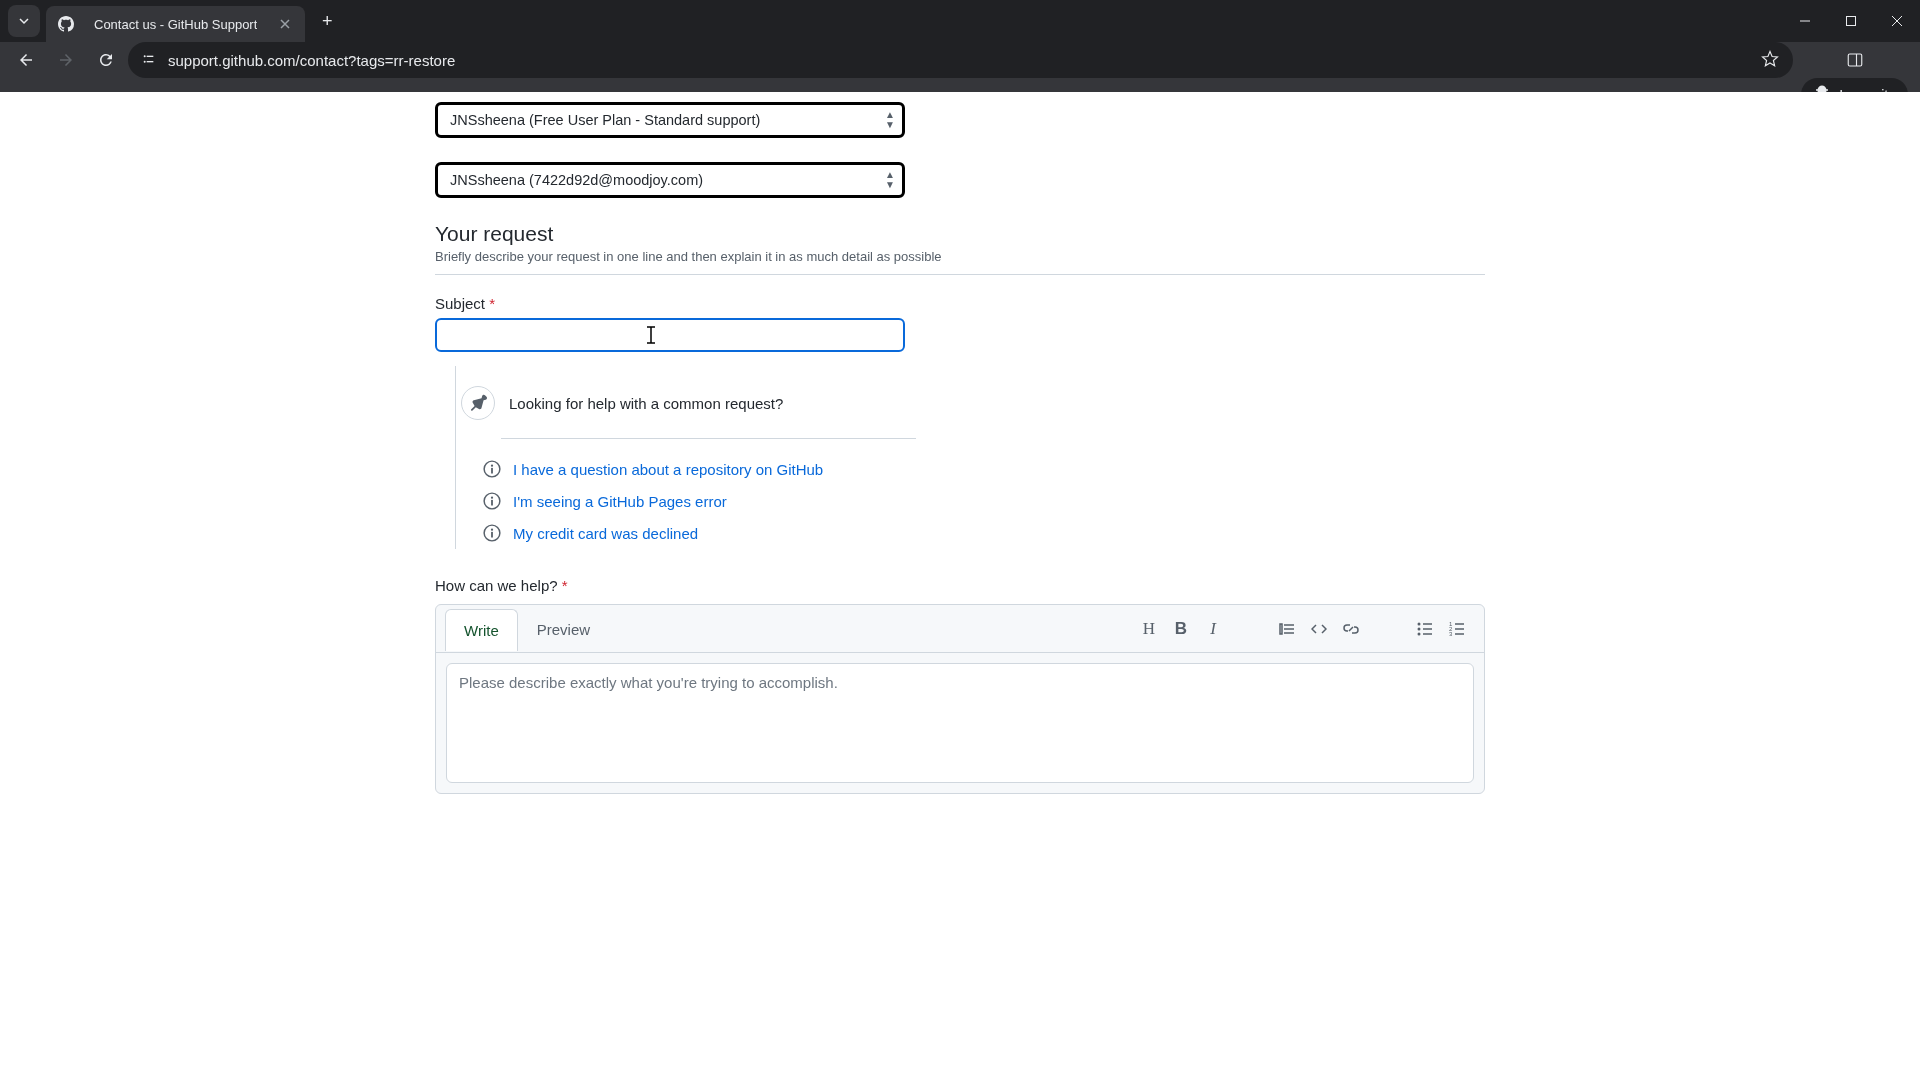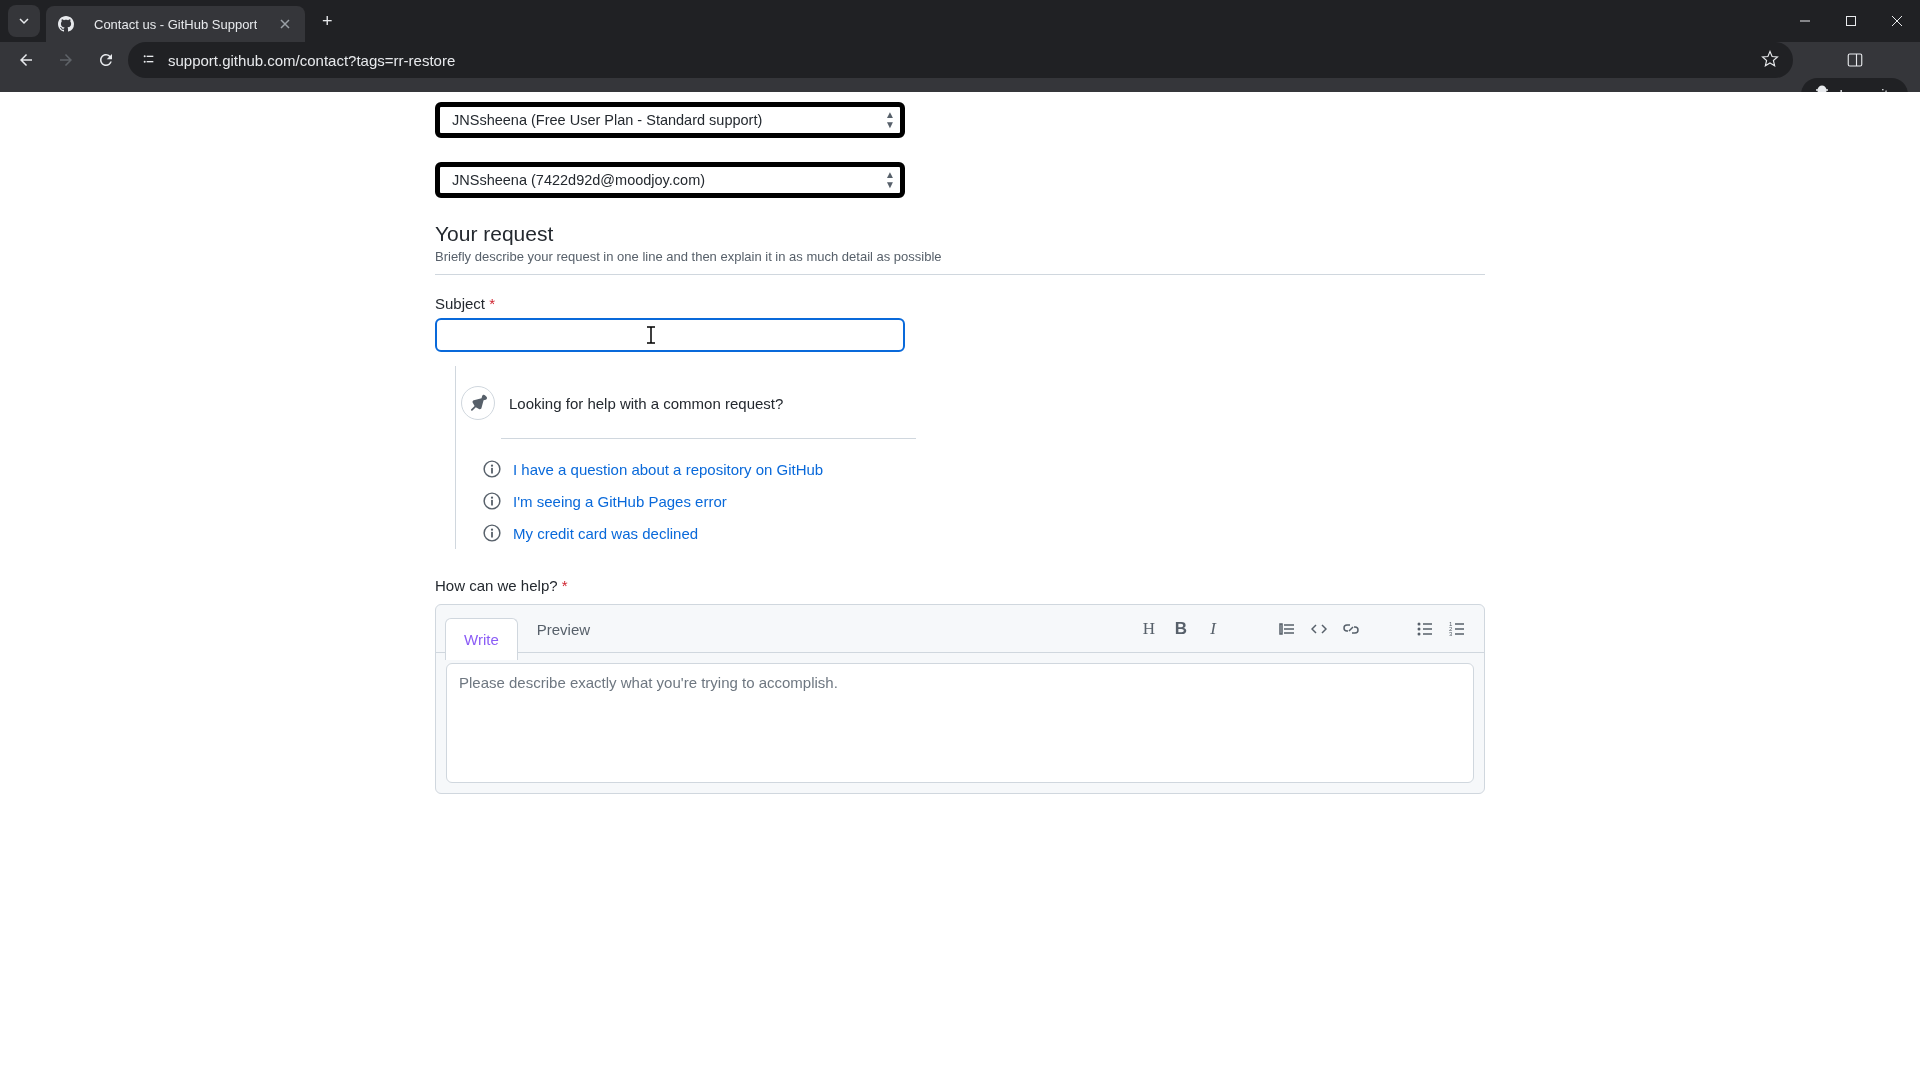--- a/index.html
+++ b/index.html
@@ -28,21 +28,21 @@
   
   
   .page { background: #fff; height: calc(100vh - 92px); overflow-y: scroll; position: relative; }
   .content { max-width: 1050px; margin: 0 auto; padding: 10px 0 40px 0; }
   
   .form-field { margin-bottom: 24px; }
   .label { font-size: 15px; color: #24292f; margin-bottom: 6px; display: block; }
   .required { color: #cf222e; }
   
   .select-wrap { position: relative; width: 470px; }
-  .select-box { width: 100%; height: 36px; border: 5px solid #000000; border-radius: 6px; padding: 0 30px 0 12px; font-size: 14.5px; color: #24292f; background: #fff; display: flex; align-items: center; }
+  .select-box { width: 100%; height: 36px; border: 3px solid #000000; border-radius: 6px; padding: 0 30px 0 12px; font-size: 14.5px; color: #24292f; background: #fff; display: flex; align-items: center; }
   .select-caret { position: absolute; right: 10px; top: 50%; transform: translateY(-50%); color: #57606a; font-size: 10px; line-height: 1; }
   
   .section-head { font-size: 21px; color: #24292f; font-weight: 400; margin-top: 24px; }
   .section-sub { font-size: 13px; color: #57606a; margin-top: 3px; padding-bottom: 10px; border-bottom: 1px solid #d0d7de; margin-bottom: 20px; }
   
   .text-input { width: 470px; height: 34px; border: 2px solid #0969da; border-radius: 6px; padding: 0 10px; font-size: 15px; outline: none; }
   
   .suggestions { position: relative; margin-top: 18px; padding-left: 20px; }
   .suggestions::before { content: ""; position: absolute; left: 20px; top: -10px; bottom: 0; width: 1px; background: #d0d7de; }
   .suggest-head { display: flex; align-items: center; gap: 14px; padding: 10px 3px; position: relative; }
@@ -52,21 +52,21 @@
   .suggest-item { display: flex; align-items: center; gap: 12px; padding: 7px 0 7px 28px; }
   .info-circ { width: 18px; height: 18px; flex-shrink: 0; }
   .suggest-link { color: #0969da; font-size: 15px; text-decoration: none; }
   
   .help-label { margin-top: 28px; margin-bottom: 10px; }
   
   .editor { border: 1px solid #d0d7de; border-radius: 6px; background: #f6f8fa; }
   .editor-toolbar { display: flex; align-items: center; border-bottom: 1px solid #d0d7de; height: 48px; padding: 0 10px; }
   .editor-tabs { display: flex; gap: 0; margin-left: -1px; }
   .editor-tab { padding: 12px 18px; font-size: 15px; color: #57606a; border: 1px solid transparent; border-bottom: none; cursor: pointer; }
-  .editor-tab.active { background: #fff; border-color: #d0d7de; border-radius: 6px 6px 0 0; color: #8b5cf6; position: relative; top: 10px; }
+  .editor-tab.active { background: #fff; border-color: #d0d7de; border-radius: 6px 6px 0 0; color: #14532d; position: relative; top: 1px; }
   .toolbar-icons { margin-left: auto; display: flex; gap: 18px; align-items: center; padding-right: 8px; }
   .toolbar-group { display: flex; gap: 14px; align-items: center; }
   .tb-icon { width: 18px; height: 18px; display: flex; align-items: center; justify-content: center; color: #57606a; font-size: 17px; }
   .tb-sep { width: 20px; }
   
   .editor-body { background: #fff; margin: 10px; border: 1px solid #d0d7de; border-radius: 6px; min-height: 120px; padding: 10px 12px; }
   .editor-placeholder { color: #6e7781; font-size: 15px; }
   
   .cursor-caret { position: absolute; width: 18px; height: 20px; pointer-events: none; }
   

